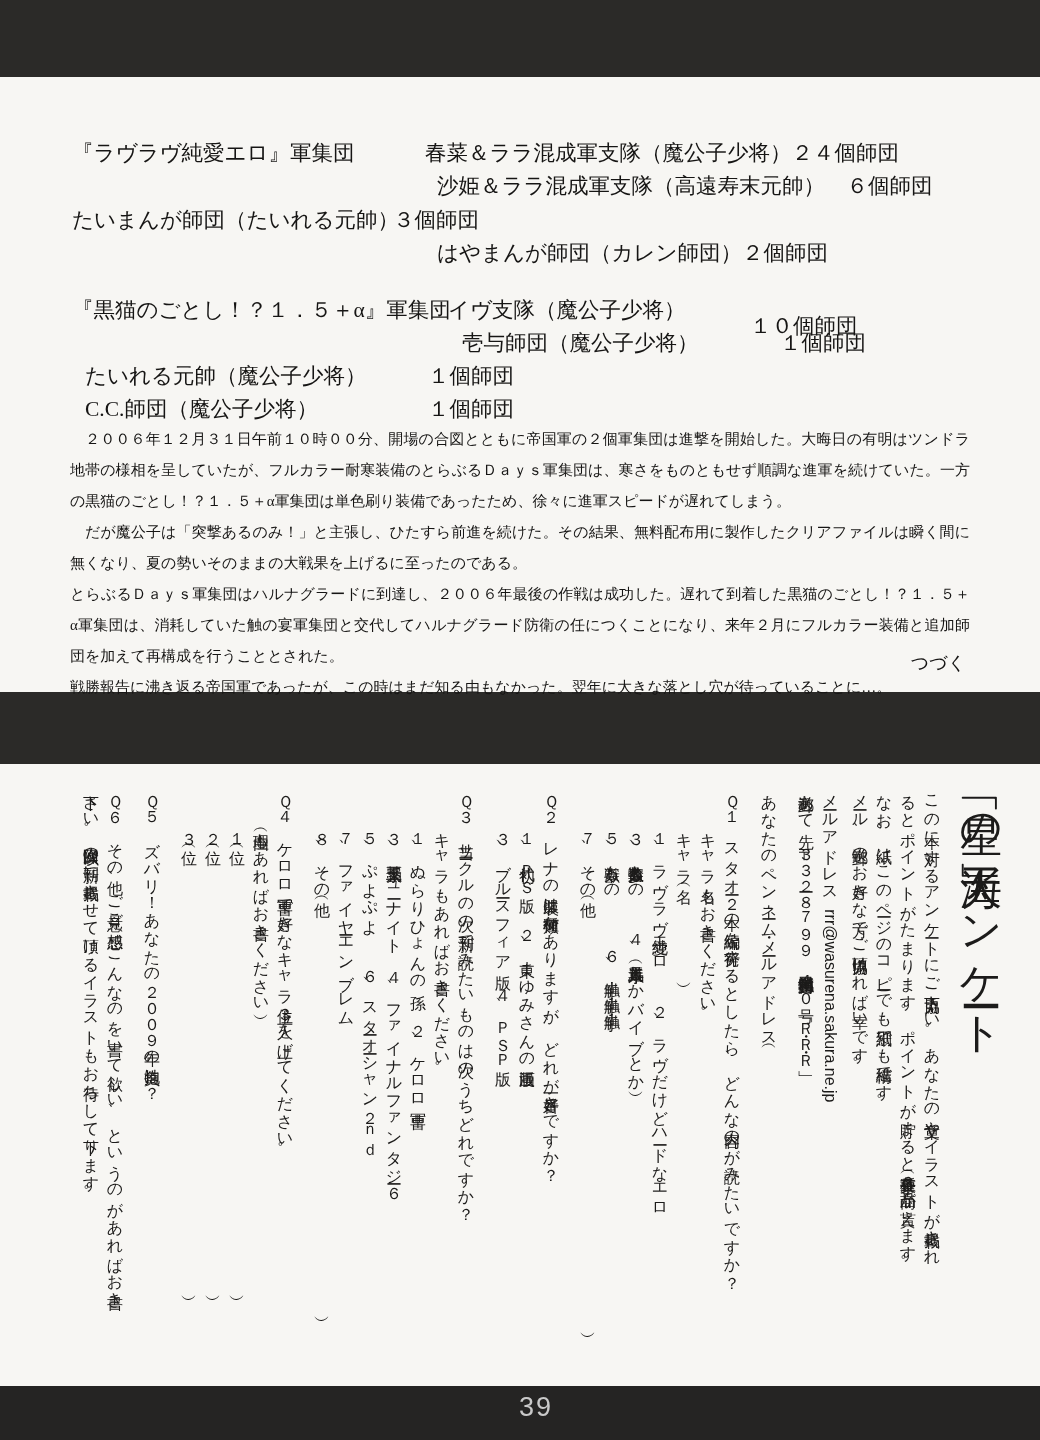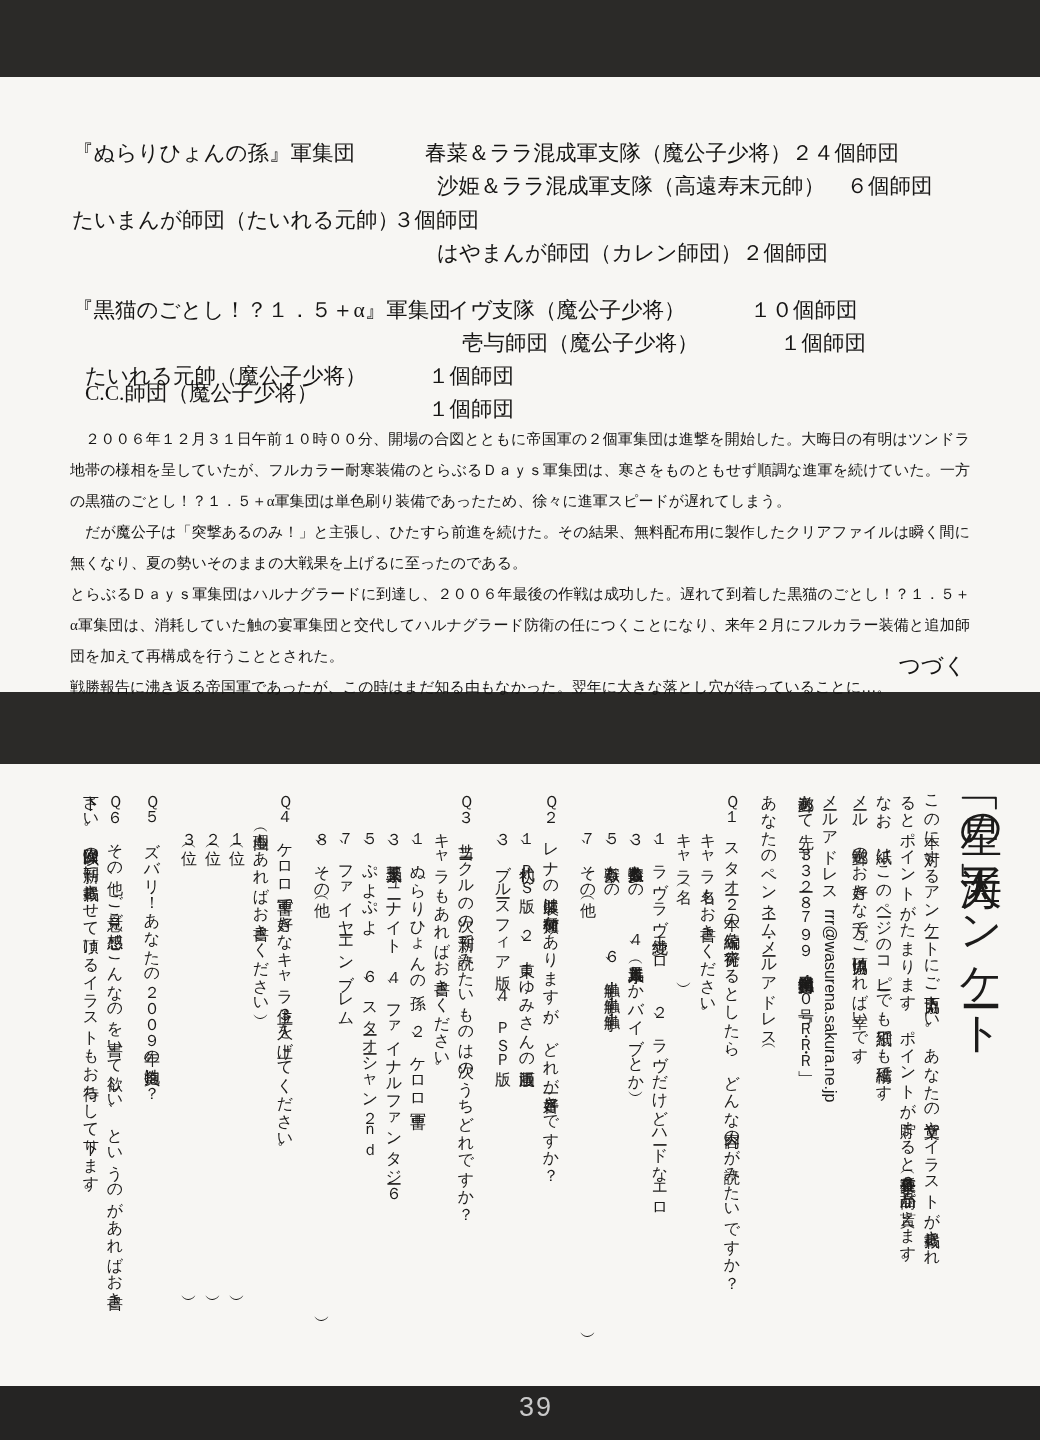--- a/index.html
+++ b/index.html
@@ -21,21 +21,21 @@
   
   .roster{position:absolute;left:0;top:0;width:1040px;font-size:21.5px;}
   .rr{position:absolute;white-space:pre;}
   
   .story{
     position:absolute;left:70px;top:424px;width:900px;
     font-size:15px;line-height:31px;text-align:justify;
   }
   .story p{margin:0;}
   .story p.ind{text-indent:1em;}
-  .tsuzuku{position:absolute;top:651px;right:74px;font-size:22px;}
+  .tsuzuku{position:absolute;top:651px;right:74px;font-size:18px;}
   
   .survey{
     position:absolute;top:784px;left:32px;width:976px;height:598px;
     writing-mode:vertical-rl;text-orientation:mixed;
     font-family:"Liberation Sans","DejaVu Sans",sans-serif;
     font-size:16px;color:#1c1b1a;
   }
   .col{line-height:24px;white-space:pre;}
   .col.title{font-size:42px;line-height:54px;margin-block-end:10px;letter-spacing:1px;}
   .col.ind{padding-top:38px;}
@@ -44,35 +44,35 @@
 </style>
 </head>
 <body>
 
 <div class="band top"></div>
 <div class="band mid"></div>
 <div class="band bottom"></div>
 <div class="page-num">39</div>
 
 <div class="roster">
-  <span class="rr" style="left:72px;top:138px">『ぬらりひょんの孫』軍集団</span>
+  <span class="rr" style="left:72px;top:138px">『ラヴラヴ純愛エロ』軍集団</span>
   <span class="rr" style="left:425px;top:138px">春菜＆ララ混成軍支隊（魔公子少将）２４個師団</span>
   <span class="rr" style="left:437px;top:171px">沙姫＆ララ混成軍支隊（高遠寿末元帥）　６個師団</span>
   <span class="rr" style="left:72px;top:205px">たいまんが師団（たいれる元帥）</span>
   <span class="rr" style="left:393px;top:205px">３個師団</span>
   <span class="rr" style="left:437px;top:238px">はやまんが師団（カレン師団）</span>
   <span class="rr" style="left:742px;top:238px">２個師団</span>
   <span class="rr" style="left:72px;top:295px">『黒猫のごとし！？１．５＋α』軍集団</span>
   <span class="rr" style="left:448px;top:295px">イヴ支隊（魔公子少将）</span>
-  <span class="rr" style="left:750px;top:295px">１０個師団</span>
+  <span class="rr" style="left:750px;top:311px">１０個師団</span>
   <span class="rr" style="left:462px;top:328px">壱与師団（魔公子少将）</span>
   <span class="rr" style="left:780px;top:328px">１個師団</span>
   <span class="rr" style="left:85px;top:361px">たいれる元帥（魔公子少将）</span>
   <span class="rr" style="left:428px;top:361px">１個師団</span>
-  <span class="rr" style="left:85px;top:378px">C.C.師団（魔公子少将）</span>
+  <span class="rr" style="left:85px;top:394px">C.C.師団（魔公子少将）</span>
   <span class="rr" style="left:428px;top:394px">１個師団</span>
 </div>
 
 <div class="story">
   <p class="ind">２００６年１２月３１日午前１０時００分、開場の合図とともに帝国軍の２個軍集団は進撃を開始した。大晦日の有明はツンドラ地帯の様相を呈していたが、フルカラー耐寒装備のとらぶるＤａｙｓ軍集団は、寒さをものともせず順調な進軍を続けていた。一方の黒猫のごとし！？１．５＋α軍集団は単色刷り装備であったため、徐々に進軍スピードが遅れてしまう。</p>
   <p class="ind">だが魔公子は「突撃あるのみ！」と主張し、ひたすら前進を続けた。その結果、無料配布用に製作したクリアファイルは瞬く間に無くなり、夏の勢いそのままの大戦果を上げるに至ったのである。</p>
   <p>とらぶるＤａｙｓ軍集団はハルナグラードに到達し、２００６年最後の作戦は成功した。遅れて到着した黒猫のごとし！？１．５＋α軍集団は、消耗していた触の宴軍集団と交代してハルナグラード防衛の任につくことになり、来年２月にフルカラー装備と追加師団を加えて再構成を行うこととされた。</p>
   <p>戦勝報告に沸き返る帝国軍であったが、この時はまだ知る由もなかった。翌年に大きな落とし穴が待っていることに…。</p>
 </div>
 <div class="tsuzuku">つづく</div>

